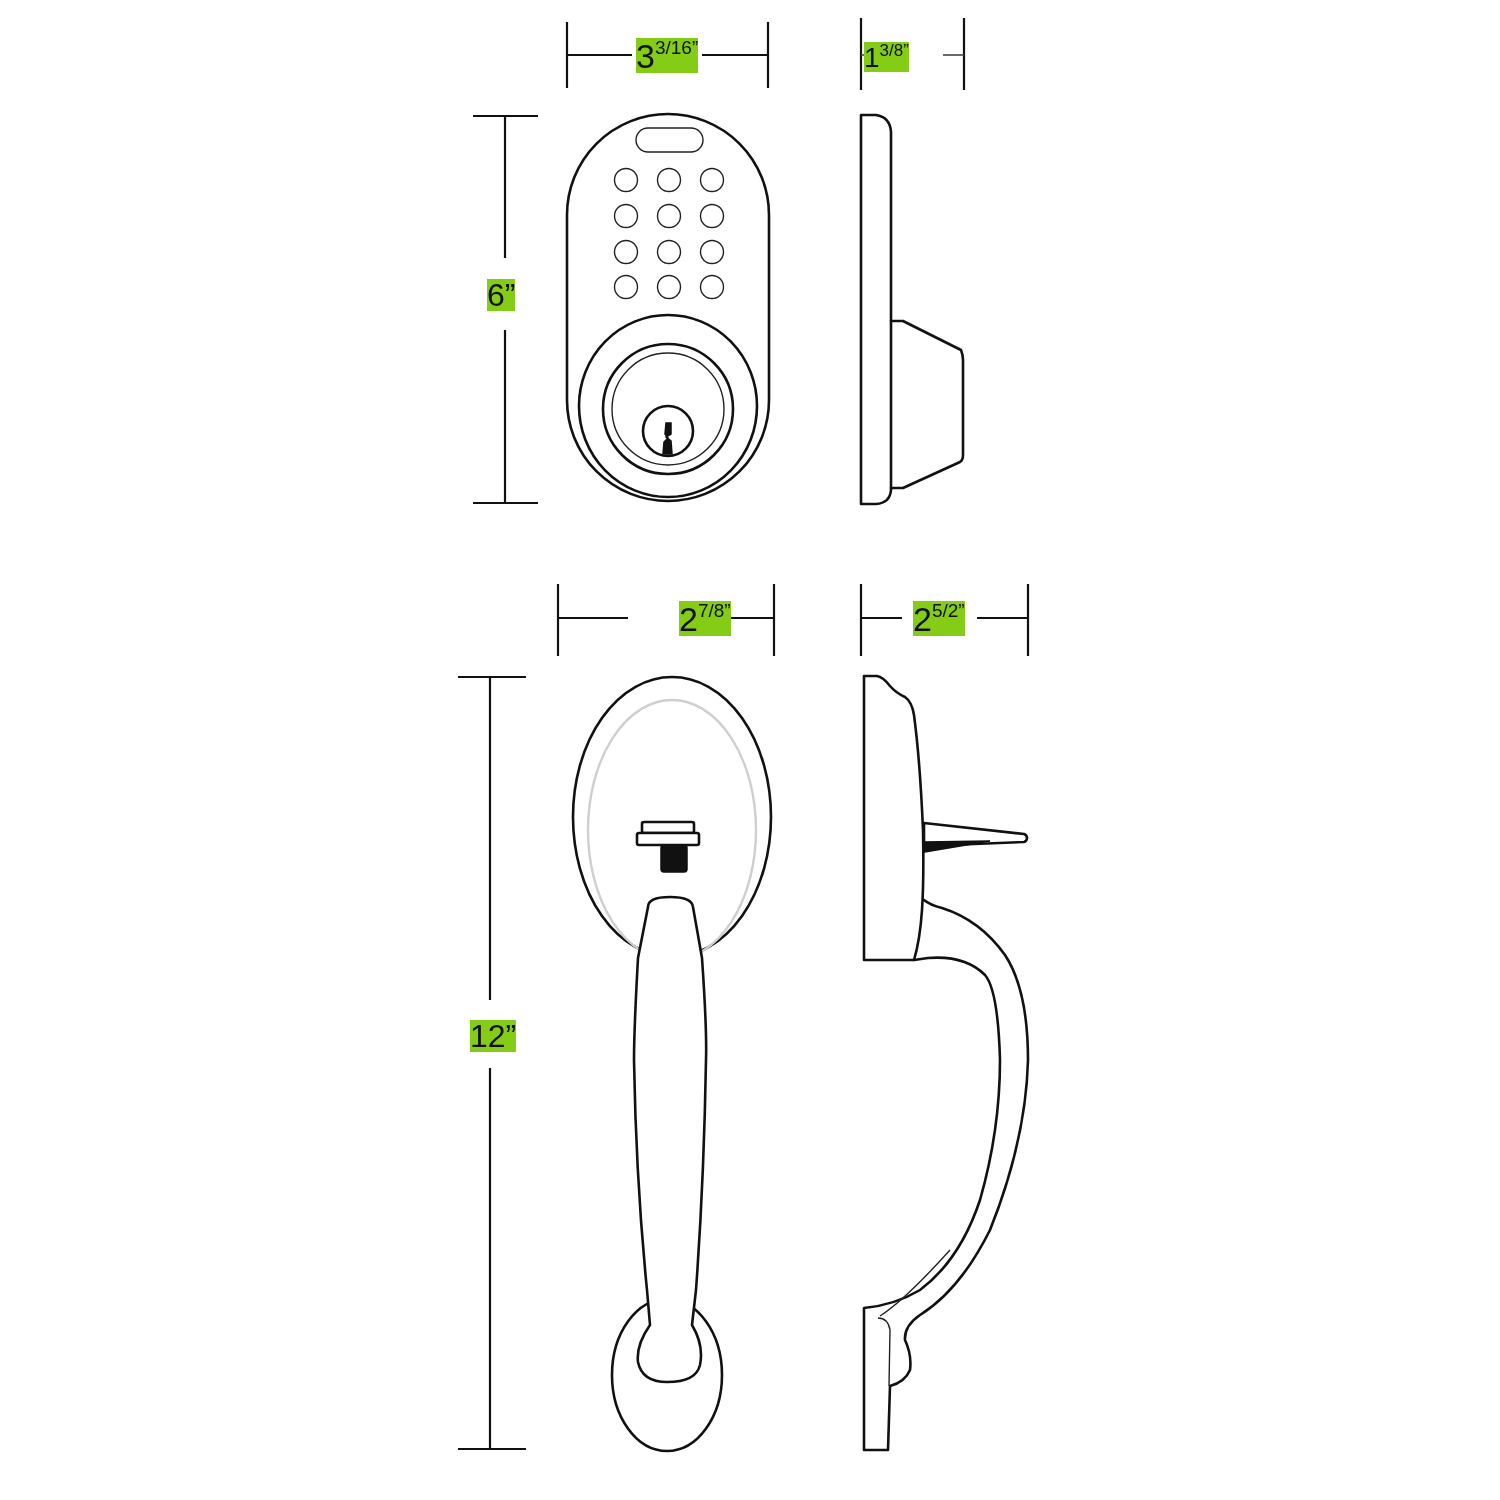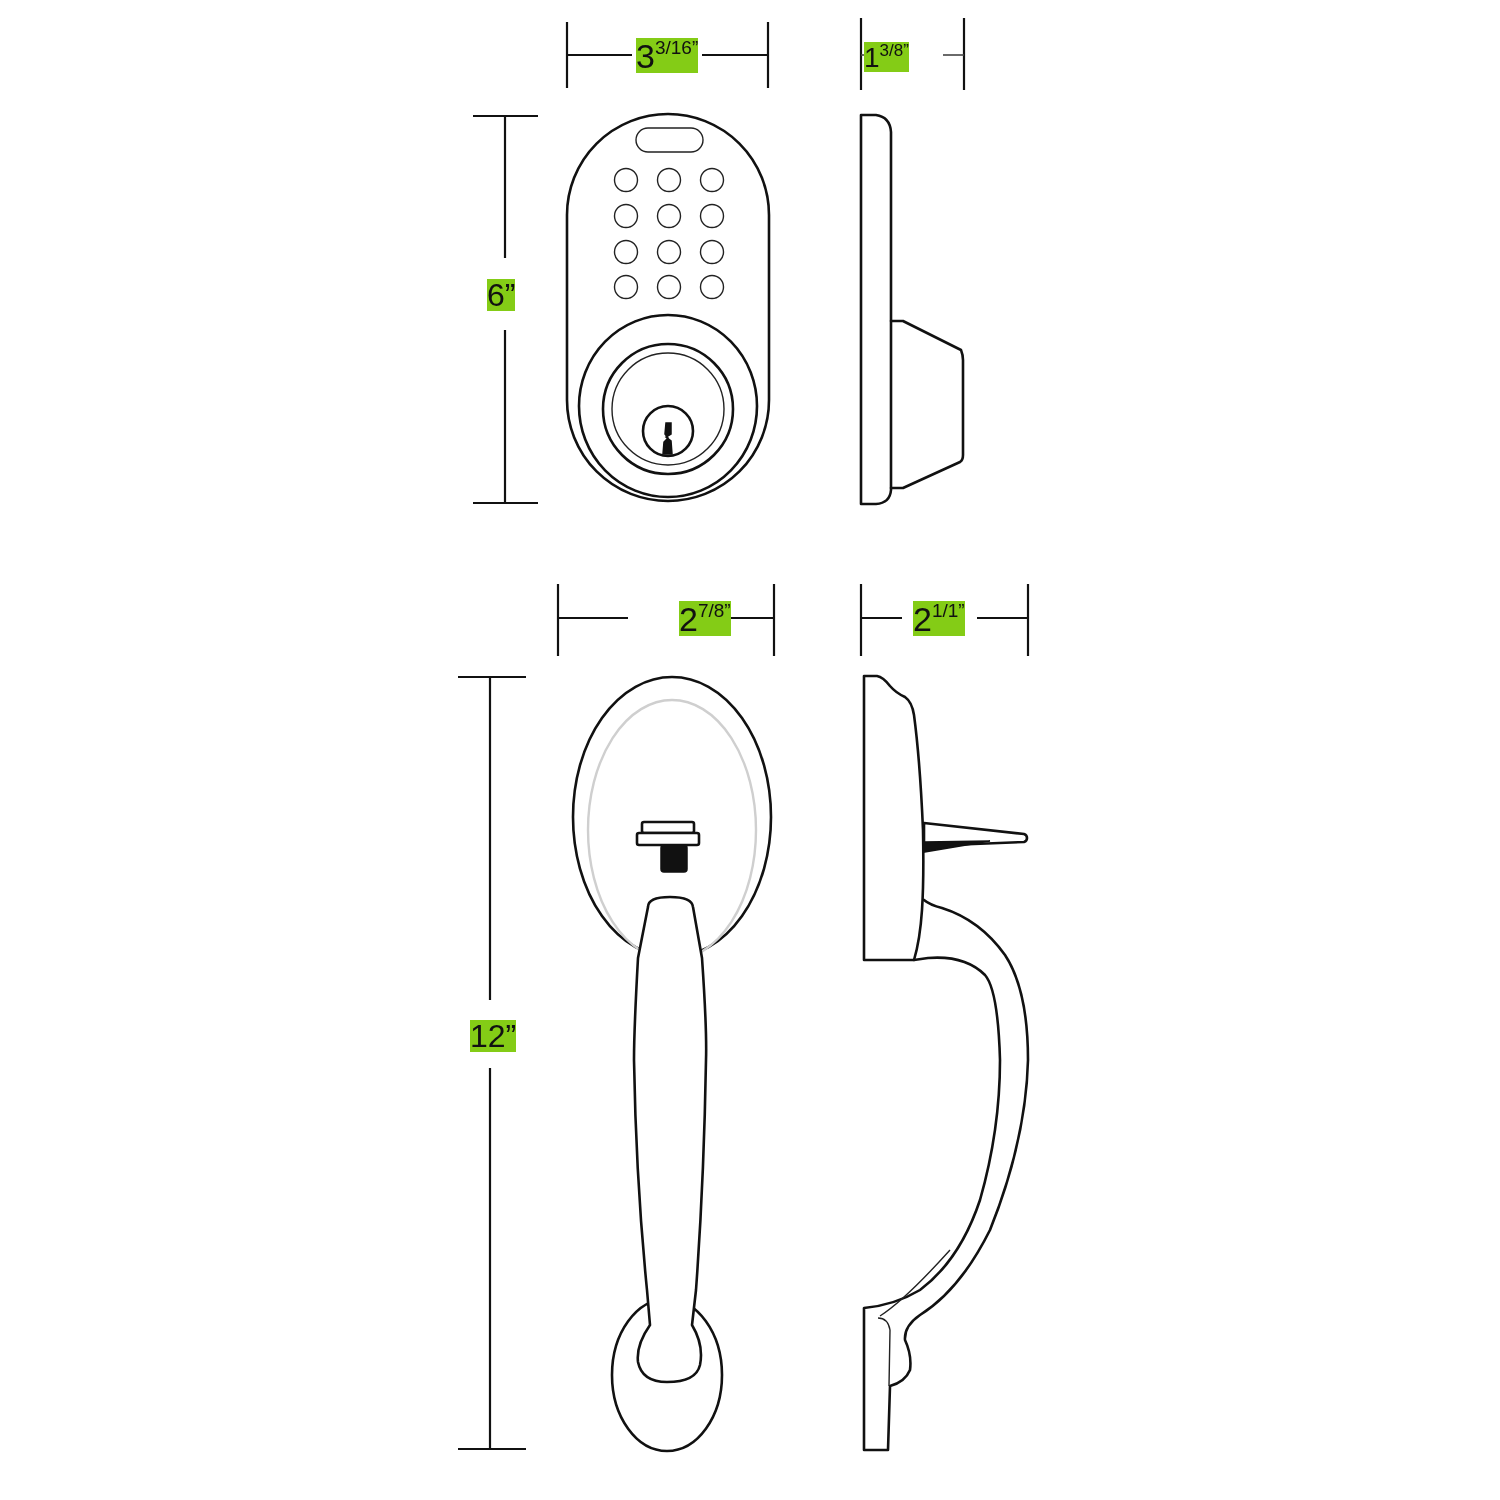--- a/index.html
+++ b/index.html
@@ -135,18 +135,18 @@
 
 <div class="label vert" style="left:487px; top:279px;">
   <span>6”</span>
 </div>
 
 <div class="label" style="left:640px; top:601px;margin-left:39px;">
   <span class="big">2</span><span class="sup">7/8”</span>
 </div>
 
 <div class="label" style="left:913px; top:601px;">
-  <span class="big">2</span><span class="sup">1/1”</span>
+  <span class="big">2</span><span class="sup">5/2”</span>
 </div>
 
 <div class="label vert" style="left:470px; top:1020px;">
   <span>12”</span>
 </div>
 
 </body></html>

